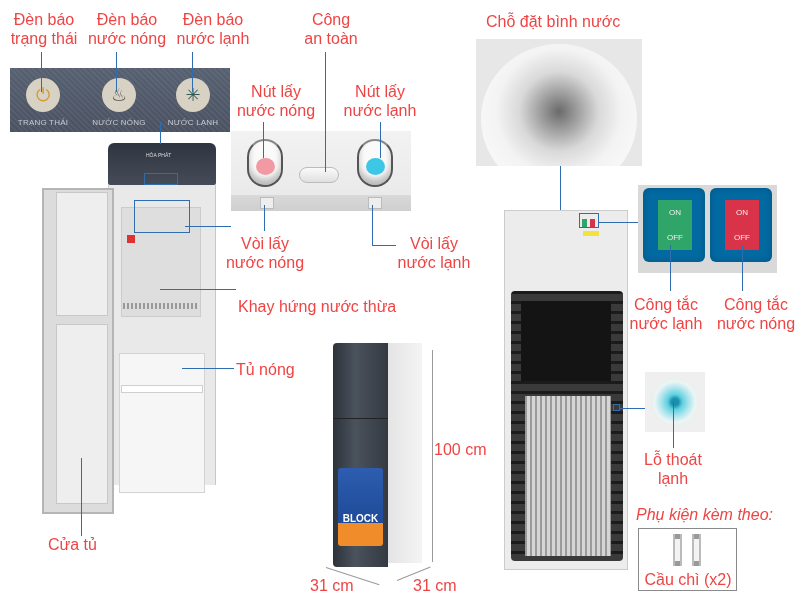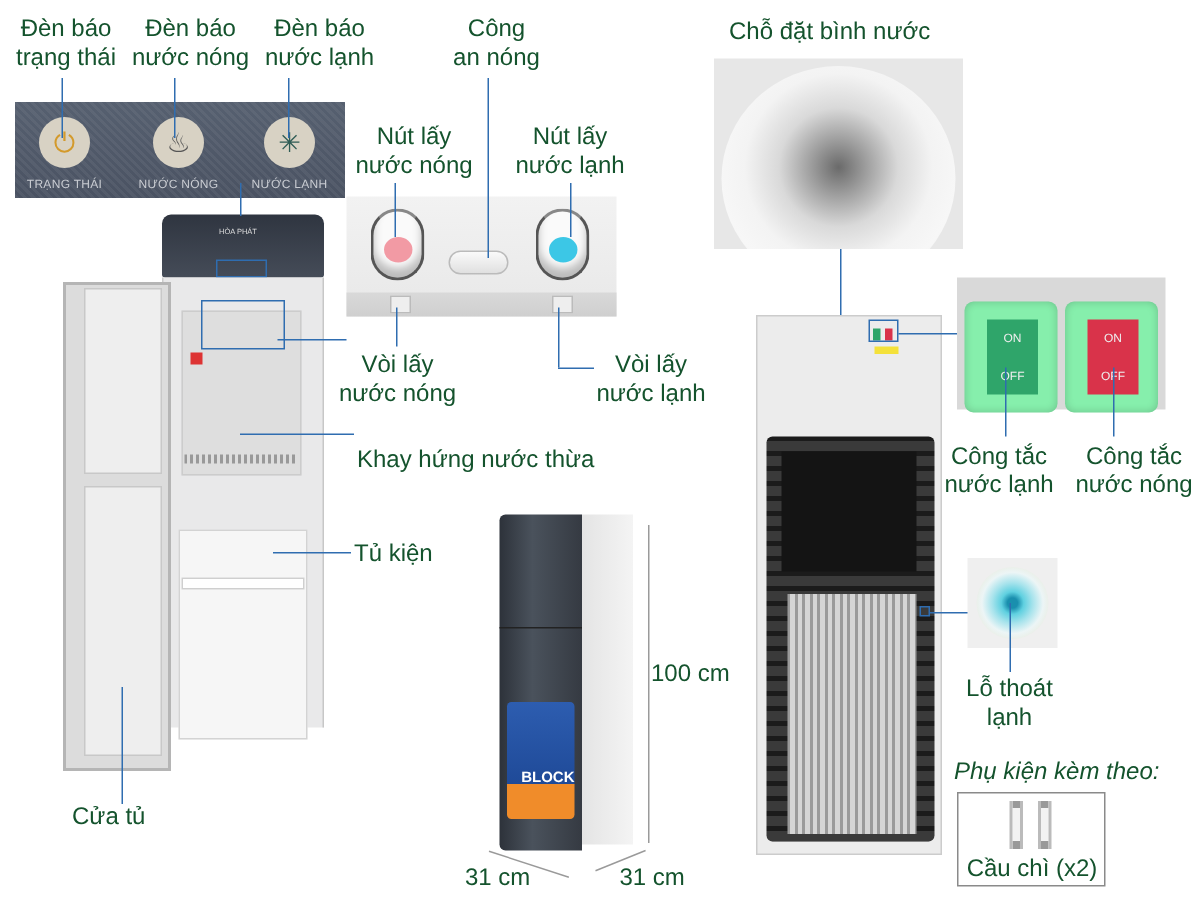--- a/index.html
+++ b/index.html
@@ -1,18 +1,18 @@
 <!DOCTYPE html>
 <html><head>
 <meta charset="utf-8">
 <style>
   * { box-sizing: border-box; margin: 0; padding: 0; }
   html, body { width: 800px; height: 600px; background: #ffffff; overflow: hidden; }
   body { position: relative; font-family: "Liberation Sans", sans-serif; color: #6b6b6b; }
-  .lbl { position: absolute; font-size: 16px; line-height: 19px; color: #14532d; text-align: center; white-space: nowrap; }
+  .lbl { position: absolute; font-size: 16px; line-height: 19px; color: #ef4444; text-align: center; white-space: nowrap; }
   .lbl span { display: block; }
   .line { position: absolute; background: #2f6db0; }
   .abs { position: absolute; }
   .box { position: absolute; border: 2px solid #2f6db0; }
 
   
   .panel { position: absolute; left: 10px; top: 68px; width: 220px; height: 64px;
     background: radial-gradient(circle at 50% 50%, #5c6677 0%, #4a5363 100%);
     background-image: repeating-linear-gradient(45deg, rgba(255,255,255,0.05) 0 2px, transparent 2px 4px), linear-gradient(#566070,#4a5262); }
   .ind { position: absolute; width: 34px; height: 34px; border-radius: 50%; background: #d8d2c4; top: 10px; display:flex; align-items:center; justify-content:center; font-size:18px; color:#555; }
@@ -38,36 +38,36 @@
   .seat .ring1 { position:absolute; left: 5px; top: 5px; width: 156px; height: 150px; border-radius: 50%; background: radial-gradient(circle at 50% 45%, #6a6a6a 0%, #9a9a9a 15%, #d9d9d9 35%, #f3f3f3 55%, #f7f7f7 70%, #e9e9e9 100%); }
 
   
   .back { position:absolute; left: 504px; top: 210px; width: 124px; height: 360px; background:#ececec; border:1px solid #ccc; }
   .back .coil { position:absolute; left: 6px; top: 80px; width: 112px; height: 270px; background: repeating-linear-gradient(#1b1b1b 0 3px, #3a3a3a 3px 10px); border-radius: 4px; }
   .back .fan { position:absolute; left: 16px; top: 90px; width: 90px; height: 80px; background: #141414; }
   .back .fins { position:absolute; left: 20px; top: 185px; width: 86px; height: 160px; background: repeating-linear-gradient(90deg, #9a9a9a 0 2px, #d5d5d5 2px 5px); }
 
   
   .switches { position:absolute; left: 638px; top: 185px; width: 139px; height: 88px; background:#d9d9d9; }
-  .sw { position:absolute; top: 16px; width: 62px; height: 74px; background: #86efac; border-radius: 6px; box-shadow: inset 0 0 6px rgba(0,0,0,.2); }
+  .sw { position:absolute; top: 3px; width: 62px; height: 74px; background: #0369a1; border-radius: 6px; box-shadow: inset 0 0 6px rgba(0,0,0,.2); }
   .sw-inner { position:absolute; left: 15px; top: 12px; width: 34px; height: 50px; display:flex; flex-direction:column; align-items:center; justify-content:space-around; font-size: 8px; color: #eee; }
 
   
   .drain { position:absolute; left: 645px; top: 372px; width: 60px; height: 60px; background:#efefef; }
   .drain .hex { position:absolute; left:6px; top:6px; width:48px; height:48px; border-radius:50%; background: radial-gradient(circle, #1a8fae 0 10%, #5fd0e0 22%, #a7e3ec 40%, #ecf5f6 60%, #e6e1c8 100%); }
 
   
   .acc-box { position:absolute; left: 638px; top: 528px; width: 99px; height: 63px; border: 1px solid #8a8a8a; }
   .fuse { position:absolute; top: 5px; width: 9px; height: 32px; border-left:2px solid #bbb; border-right:2px solid #bbb; background: linear-gradient(#999 0 5px, #f3f3f3 5px 27px, #999 27px); }
 
   
   .unit { position:absolute; left: 333px; top: 343px; width: 90px; height: 224px; }
   .unit .front { position:absolute; left: 0; top: 0; width: 55px; height: 224px; background: linear-gradient(90deg, #2d323a, #4a525c 40%, #353a42); border-radius: 4px 0 0 4px; }
   .unit .side { position:absolute; left: 55px; top: 0; width: 34px; height: 220px; background: linear-gradient(90deg, #e4e4e4, #f4f4f4); }
-  .sticker { position:absolute; left: 5px; top: 125px; width: 45px; height: 78px; background: linear-gradient(#2d5db0, #1f4a98 70%, #f08c2a 70%); border-radius: 3px; color:#fff; font-size: 10px; font-weight: bold; text-align:right; padding-top: 45px; }
+  .sticker { position:absolute; left: 5px; top: 125px; width: 45px; height: 78px; background: linear-gradient(#2d5db0, #1f4a98 70%, #f08c2a 70%); border-radius: 3px; color:#fff; font-size: 10px; font-weight: bold; text-align:center; padding-top: 45px; }
   .arrow-v { position:absolute; width: 1px; background:#9a9a9a; }
   .arrow-d { position:absolute; height: 1px; background:#9a9a9a; transform-origin: left center; }
 </style>
 </head>
 <body>
 
 <div class="lbl" style="left:4px;top:10px;width:80px;">
   <span>Đèn báo</span>
   <span>trạng thái</span>
 </div>
@@ -87,21 +87,21 @@
   <div class="ind-cap" style="left:-2px;">TRẠNG THÁI</div>
   <div class="ind-cap" style="left:74px;">NƯỚC NÓNG</div>
   <div class="ind-cap" style="left:148px;">NƯỚC LẠNH</div>
 </div>
 <div class="line" style="left:41px;top:52px;width:1px;height:40px;"></div>
 <div class="line" style="left:116px;top:52px;width:1px;height:40px;"></div>
 <div class="line" style="left:192px;top:52px;width:1px;height:40px;"></div>
 
 <div class="lbl" style="left:296px;top:10px;width:70px;">
   <span>Công</span>
-  <span>an nóng</span>
+  <span>an toàn</span>
 </div>
 <div class="lbl" style="left:232px;top:82px;width:88px;">
   <span>Nút lấy</span>
   <span>nước nóng</span>
 </div>
 <div class="lbl" style="left:336px;top:82px;width:88px;">
   <span>Nút lấy</span>
   <span>nước lạnh</span>
 </div>
 
@@ -151,21 +151,21 @@
   <div class="door-panel" style="left:12px;top:2px;width:52px;height:124px;"></div>
   <div class="door-panel" style="left:12px;top:134px;width:52px;height:180px;"></div>
 </div>
 <div class="line" style="left:185px;top:226px;width:46px;height:1px;"></div>
 <div class="line" style="left:160px;top:122px;width:1px;height:22px;"></div>
 
 <div class="line" style="left:160px;top:289px;width:76px;height:1px;"></div>
 <div class="lbl" style="left:238px;top:297px;">Khay hứng nước thừa</div>
 
 <div class="line" style="left:182px;top:368px;width:52px;height:1px;"></div>
-<div class="lbl" style="left:236px;top:360px;">Tủ kiện</div>
+<div class="lbl" style="left:236px;top:360px;">Tủ nóng</div>
 
 <div class="line" style="left:81px;top:458px;width:1px;height:78px;"></div>
 <div class="lbl" style="left:48px;top:535px;">Cửa tủ</div>
 
 <div class="unit">
   <div class="front">
     <div class="abs" style="left:0;top:75px;width:55px;height:1px;background:#222;"></div>
   </div>
   <div class="side"></div>
   <div class="sticker">BLOCK</div>

